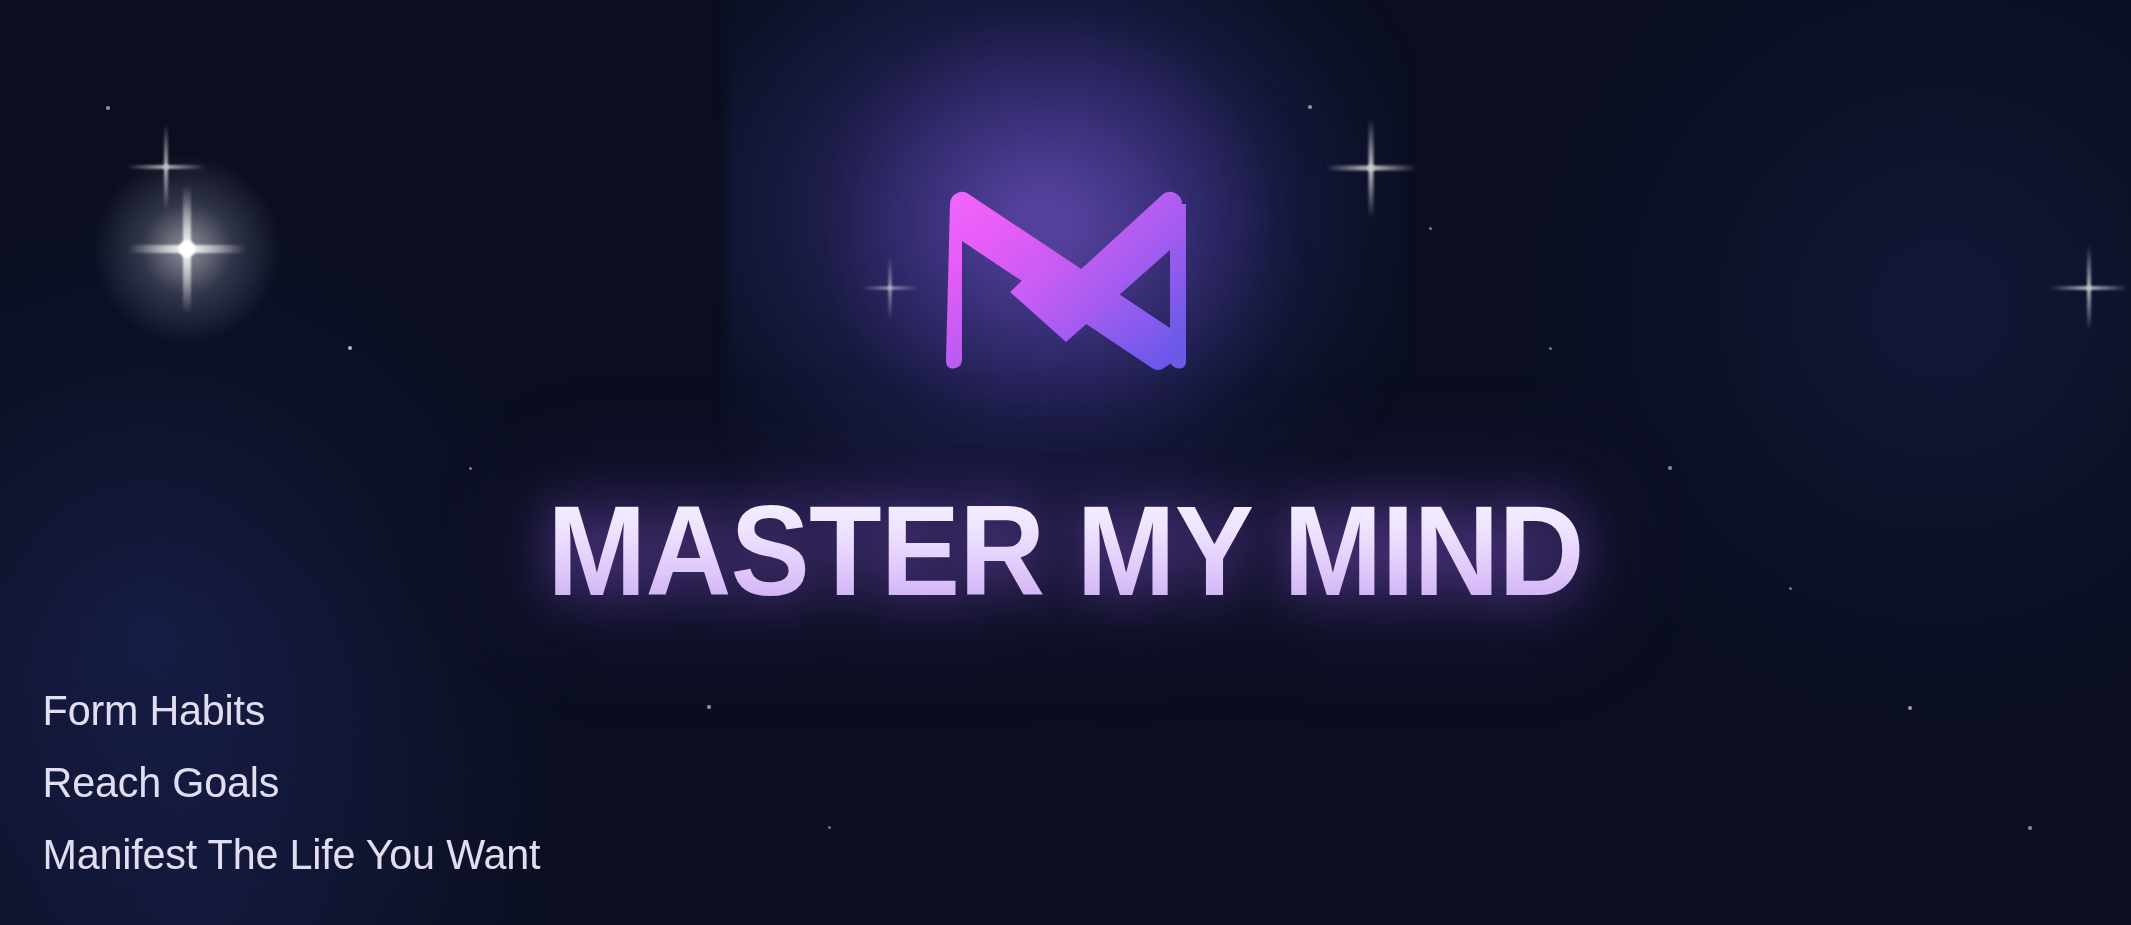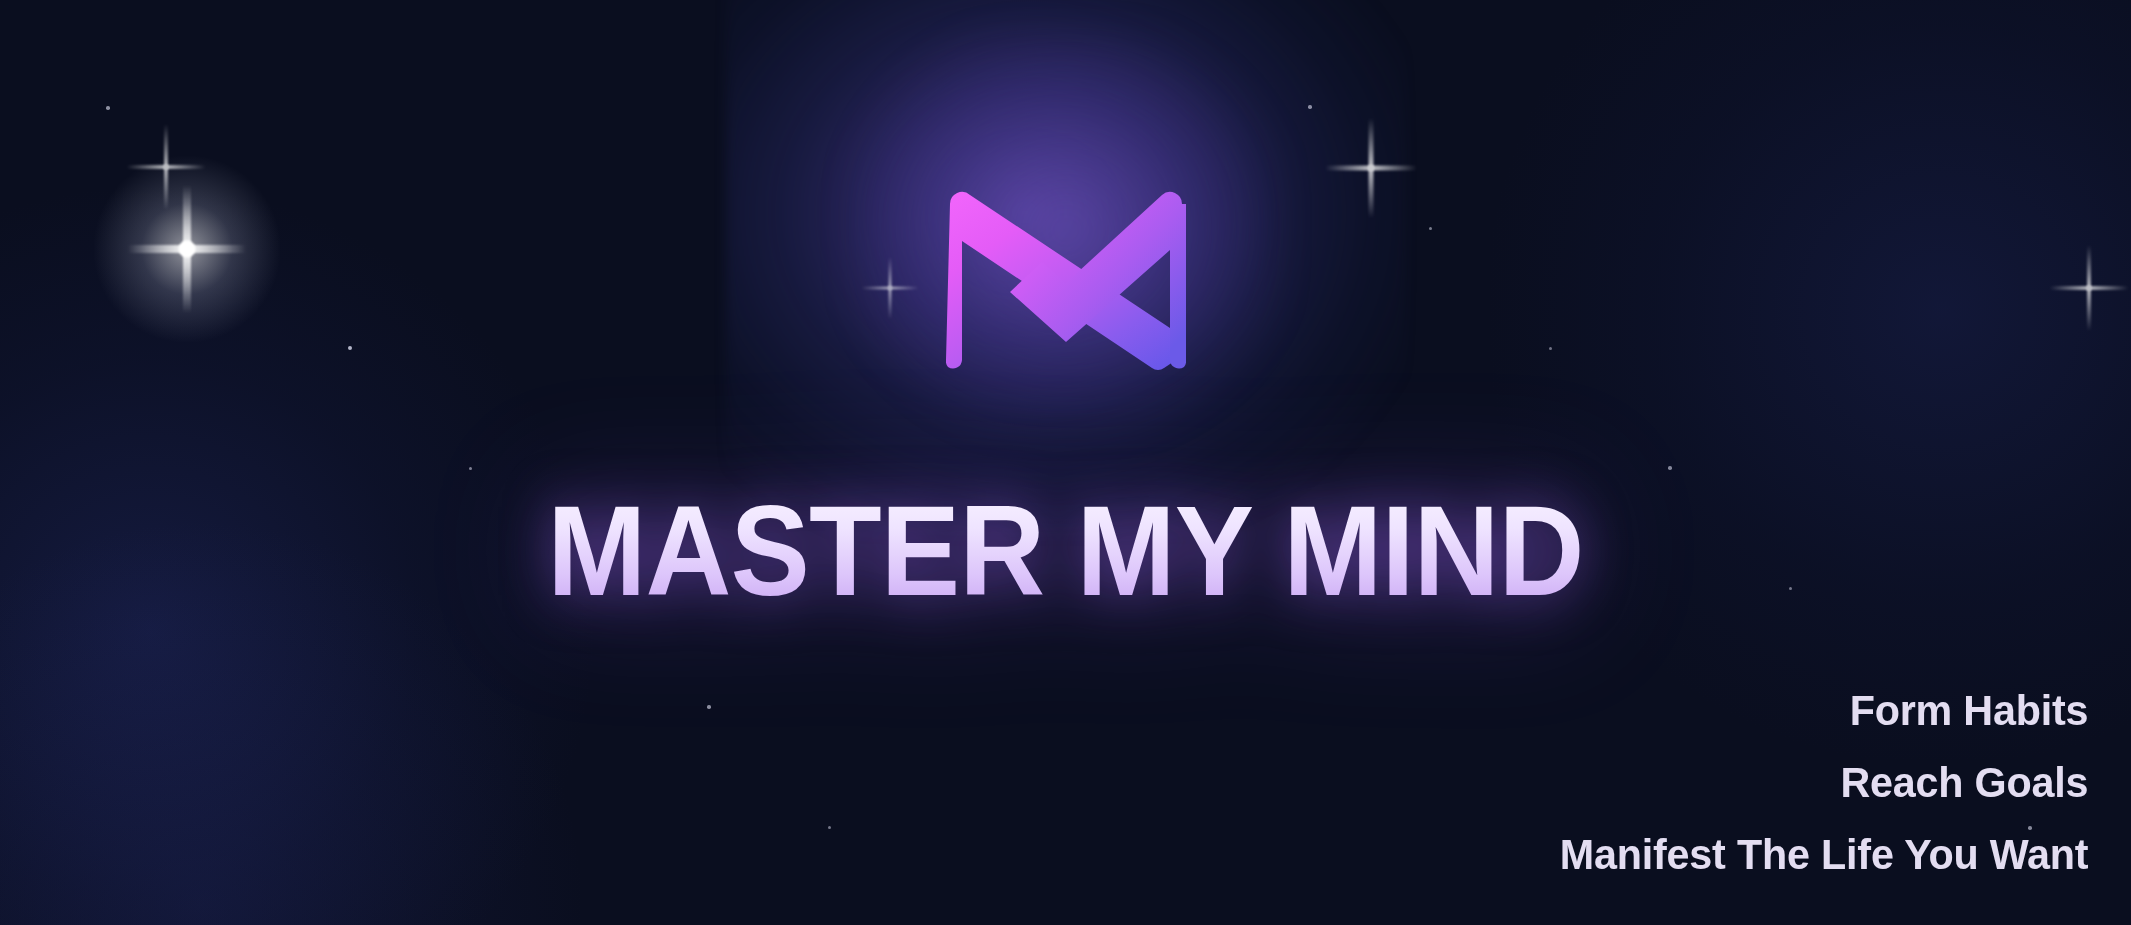--- a/index.html
+++ b/index.html
@@ -113,24 +113,24 @@
     color:transparent;
     -webkit-text-fill-color:transparent;
     filter:drop-shadow(0 0 26px rgba(150,96,230,0.55)) drop-shadow(0 0 60px rgba(120,70,210,0.40));
     white-space:nowrap;
   }
 
   
   #tagline {
     position:absolute;
     left:0; right:0; top:674px;
-    text-align:right;
+    text-align:left;
     color:#e3ddf1;
     font-family:"Liberation Sans", sans-serif;
-    font-weight:bold;
+    font-weight:normal;
     font-size:43px;
     line-height:72px;
     letter-spacing:-0.2px;
   }
   #tagline div { transform:scaleX(0.96); }
 </style>
 </head>
 <body>
 
 <div id="stage">

